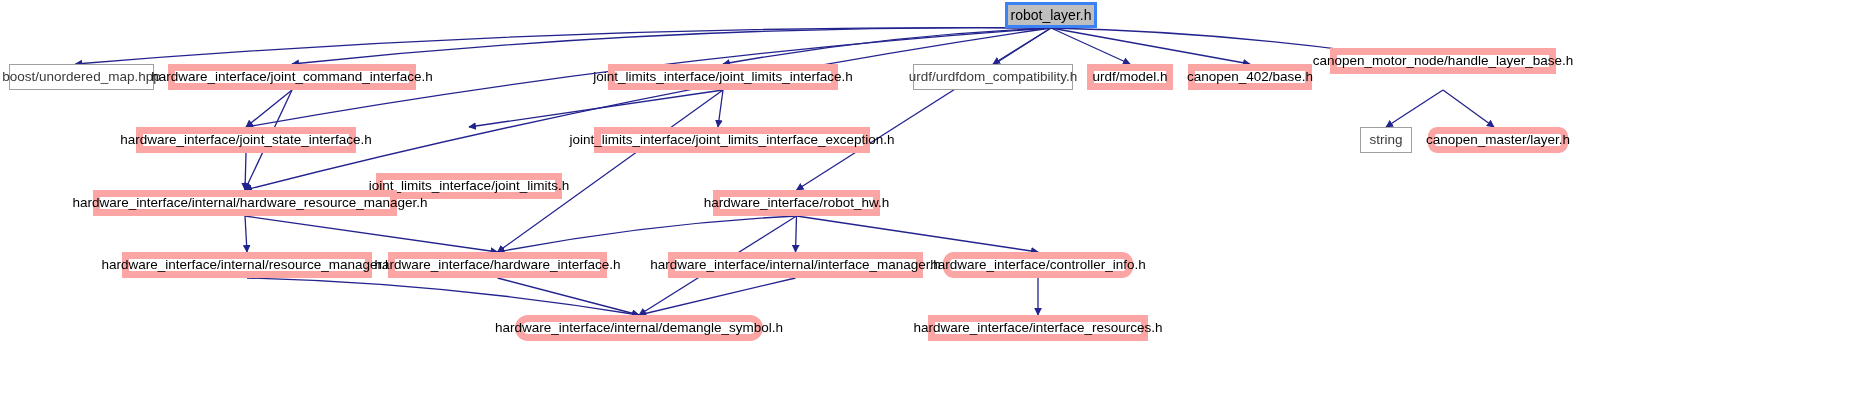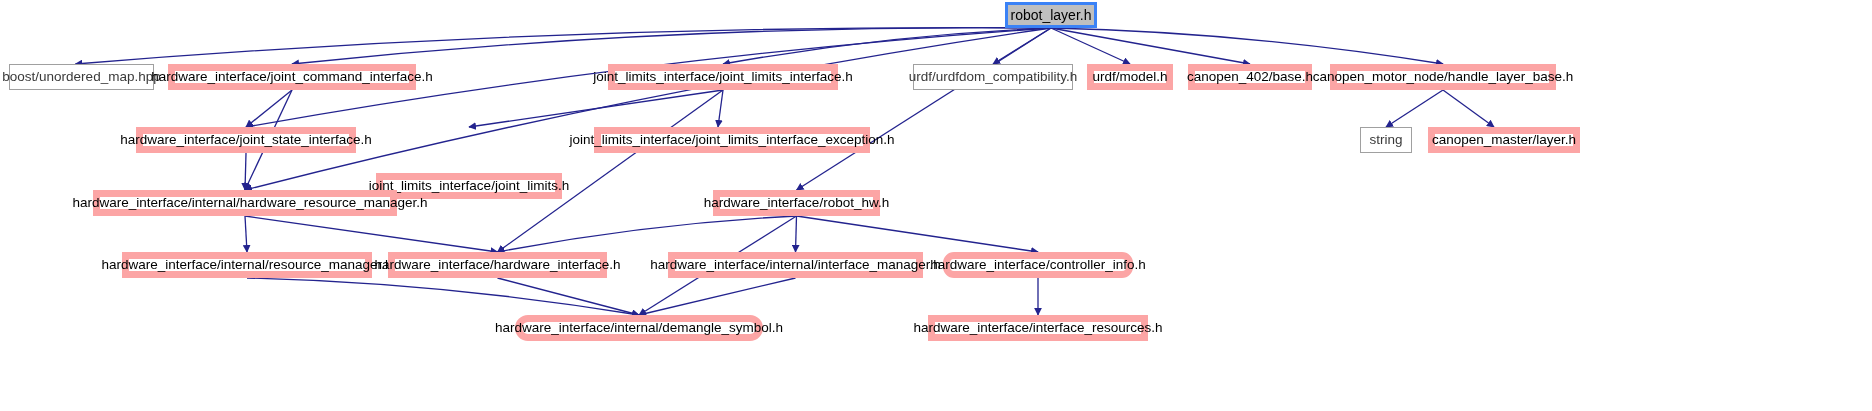--- a/index.html
+++ b/index.html
@@ -93,36 +93,36 @@
       </div>
       <div class="node ext" style="left: 913px; top: 64px; width: 160px;">
         <span>urdf/urdfdom_compatibility.h</span>
       </div>
       <div class="node" style="left: 1087px; top: 64px; width: 86px;">
         <span>urdf/model.h</span>
       </div>
       <div class="node" style="left: 1188px; top: 64px; width: 124px;">
         <span>canopen_402/base.h</span>
       </div>
-      <div class="node" style="left: 1330px; top: 64px; width: 226px;">
+      <div class="node" style="left: 1330px; top: 48px; width: 226px;">
         <span>canopen_motor_node/handle_layer_base.h</span>
       </div>
       <div class="node" style="left: 136px; top: 127px; width: 220px;">
         <span>hardware_interface/joint_state_interface.h</span>
       </div>
       <div class="node" style="left: 376px; top: 127px; width: 186px; margin-top: 46px;">
         <span>joint_limits_interface/joint_limits.h</span>
       </div>
       <div class="node" style="left: 580px; top: 127px; width: 276px; margin-left: 14px;">
         <span>joint_limits_interface/joint_limits_interface_exception.h</span>
       </div>
       <div class="node ext" style="left: 1360px; top: 127px; width: 52px;">
         <span>string</span>
       </div>
-      <div class="node" style="left: 1428px; top: 127px; width: 152px;">
+      <div class="node" style="left: 1428px; top: 127px; width: 140px; border-radius: 9px;">
         <span>canopen_master/layer.h</span>
       </div>
       <div class="node" style="left: 93px; top: 190px; width: 304px; padding-left: 16px;">
         <span>hardware_interface/internal/hardware_resource_manager.h</span>
       </div>
       <div class="node" style="left: 713px; top: 190px; width: 167px;">
         <span>hardware_interface/robot_hw.h</span>
       </div>
       <div class="node" style="left: 122px; top: 252px; width: 250px;">
         <span>hardware_interface/internal/resource_manager.h</span>

